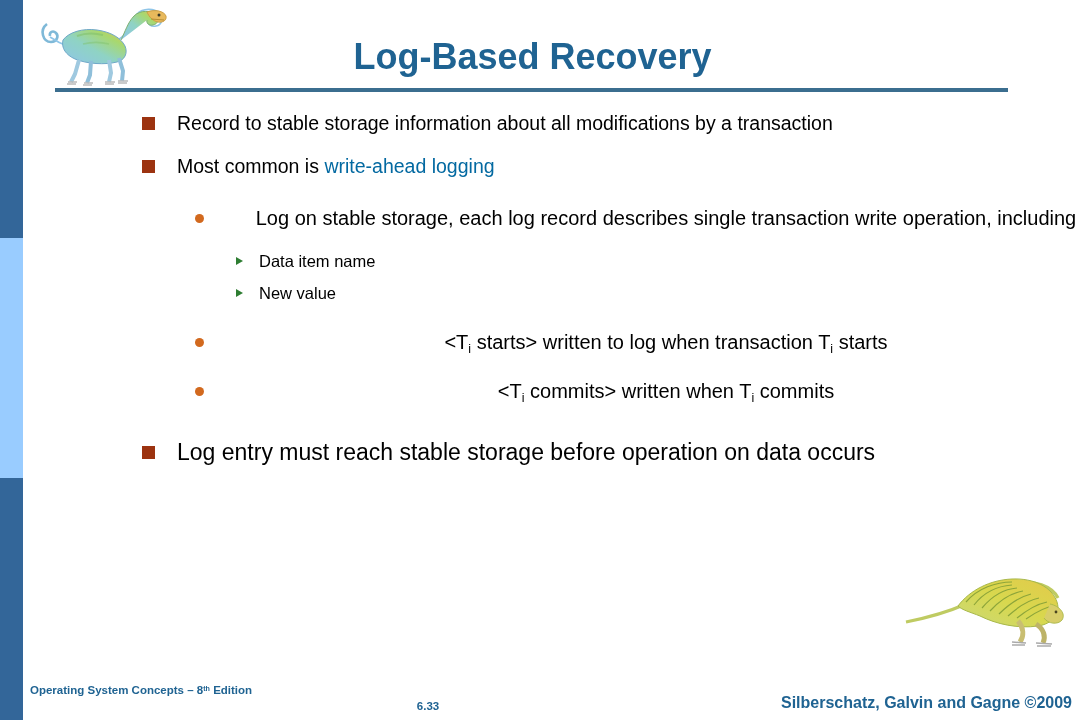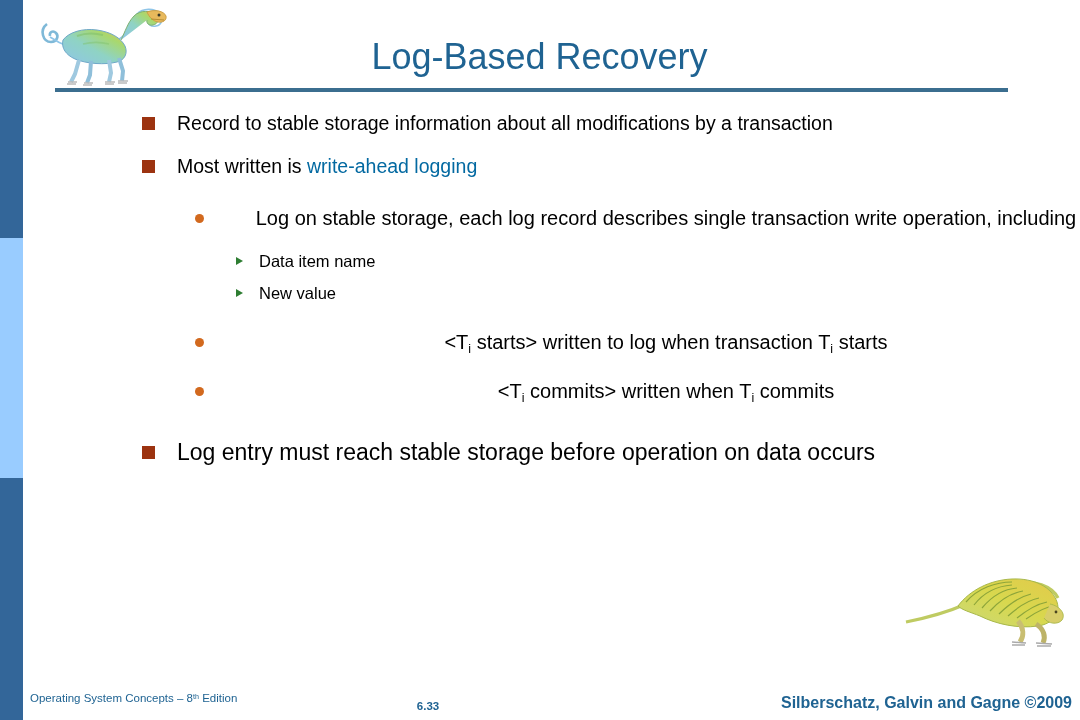--- a/index.html
+++ b/index.html
@@ -13,23 +13,23 @@
   
   #sidebar{position:absolute;left:0;top:0;width:23px;height:720px;}
   .bar{position:absolute;left:0;width:23px;}
   #bar-top{top:0;height:238px;background:#336699;}
   #bar-mid{top:238px;height:240px;background:#99CCFF;}
   #bar-bot{top:478px;height:242px;background:#336699;}
 
   
   #dino-top{position:absolute;left:33px;top:2px;width:140px;height:84px;}
   #page-title{
-    position:absolute;left:63px;top:36px;width:953px;
+    position:absolute;left:56px;top:36px;width:953px;
     text-align:center;
-    font-size:36px;font-weight:normal;color:#1F6392;
+    font-size:36px;font-weight:bold;color:#1F6392;
     letter-spacing:0px;line-height:42px;
     white-space:nowrap;
   }
   #title-rule{
     position:absolute;left:55px;top:88px;width:953px;height:4px;
     background:#3B6E8F;
   }
 
   
   #content{position:absolute;left:0;top:110px;width:1080px;padding-left:31px;}
@@ -59,21 +59,21 @@
   sup{font-size:0.62em;vertical-align:baseline;position:relative;top:-0.45em;}
 
   .sp-small{height:6px;}
   .sp-med{height:14px;}
 
   
   #dino-bot{position:absolute;right:8px;bottom:72px;width:172px;height:82px;}
 
   
   #footer{position:absolute;left:0;bottom:0;width:1080px;height:34px;}
-  #footer-left{position:absolute;left:30px;bottom:16px;font-size:11.5px;font-weight:normal;color:#1F6392;white-space:nowrap;}
+  #footer-left{position:absolute;left:30px;bottom:24px;font-size:11.5px;font-weight:bold;color:#1F6392;white-space:nowrap;}
   #footer-center{position:absolute;left:0;width:856px;bottom:8px;text-align:center;font-size:11.5px;font-weight:bold;color:#1F6392;}
   #footer-right{position:absolute;right:8px;bottom:8px;font-size:16px;font-weight:bold;color:#1F6392;white-space:nowrap;text-align:center;}
 </style>
 </head>
 <body>
 
 <div id="sidebar">
   <div class="bar" id="bar-top"></div>
   <div class="bar" id="bar-mid"></div>
   <div class="bar" id="bar-bot"></div>
@@ -121,21 +121,21 @@
 
   <div class="lvl1">
     <span class="mk"></span>
     <span>Record to stable storage information about all modifications by a transaction</span>
   </div>
 
   <div class="sp-small"></div>
 
   <div class="lvl1">
     <span class="mk"></span>
-    <span>Most written is </span><span class="accent">write-ahead logging</span>
+    <span>Most common is </span><span class="accent">write-ahead logging</span>
   </div>
 
   <div class="sp-med"></div>
 
   <div class="lvl2">
     <span class="mk"></span>
     <span>Log on stable storage, each log record describes single transaction write operation, including</span>
   </div>
 
   <div class="sp-small"></div>

